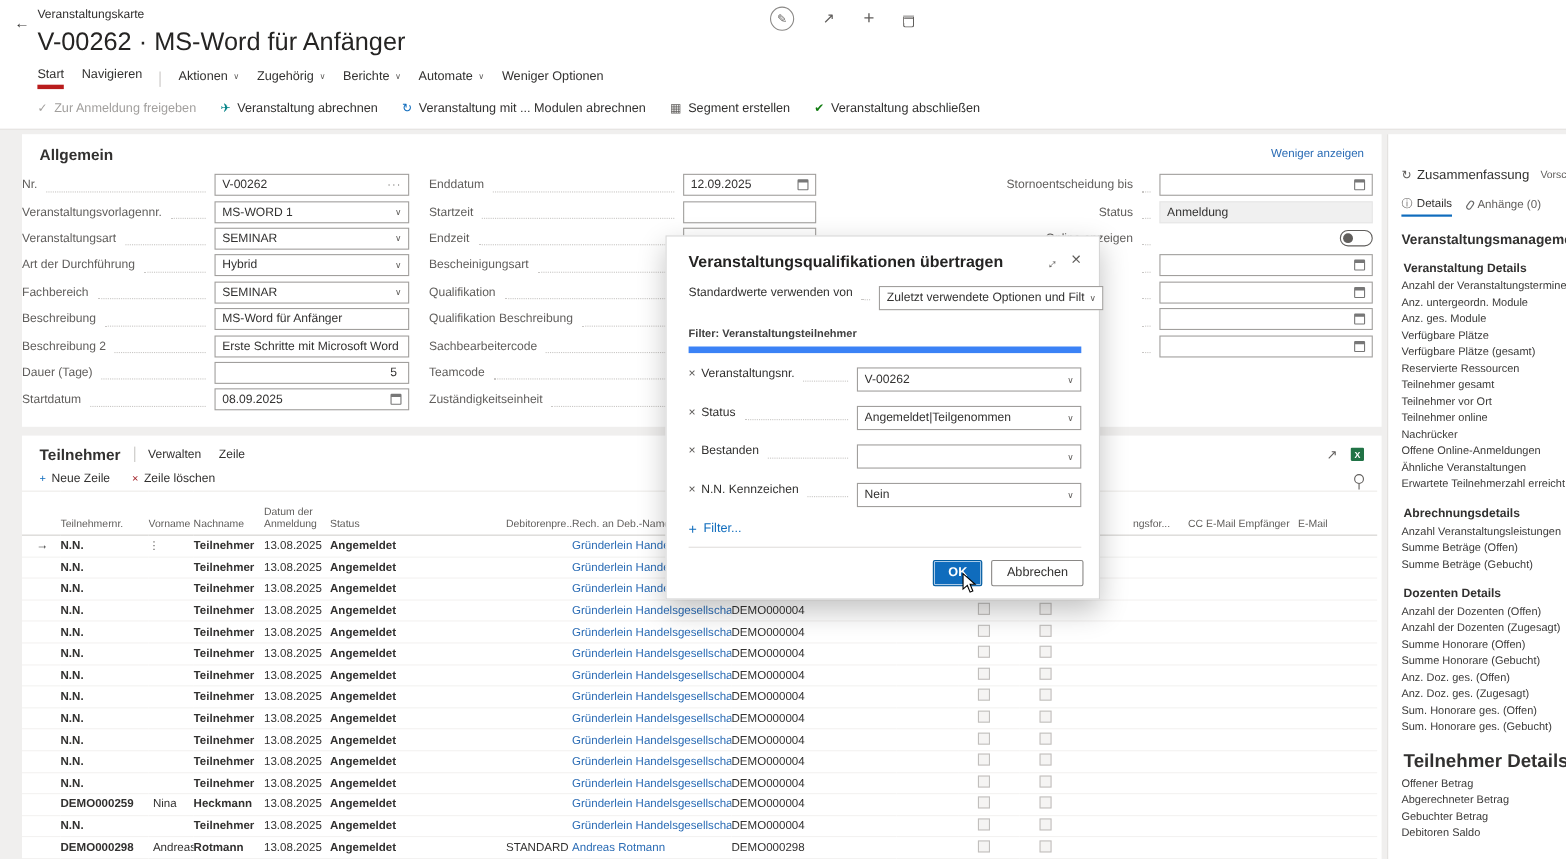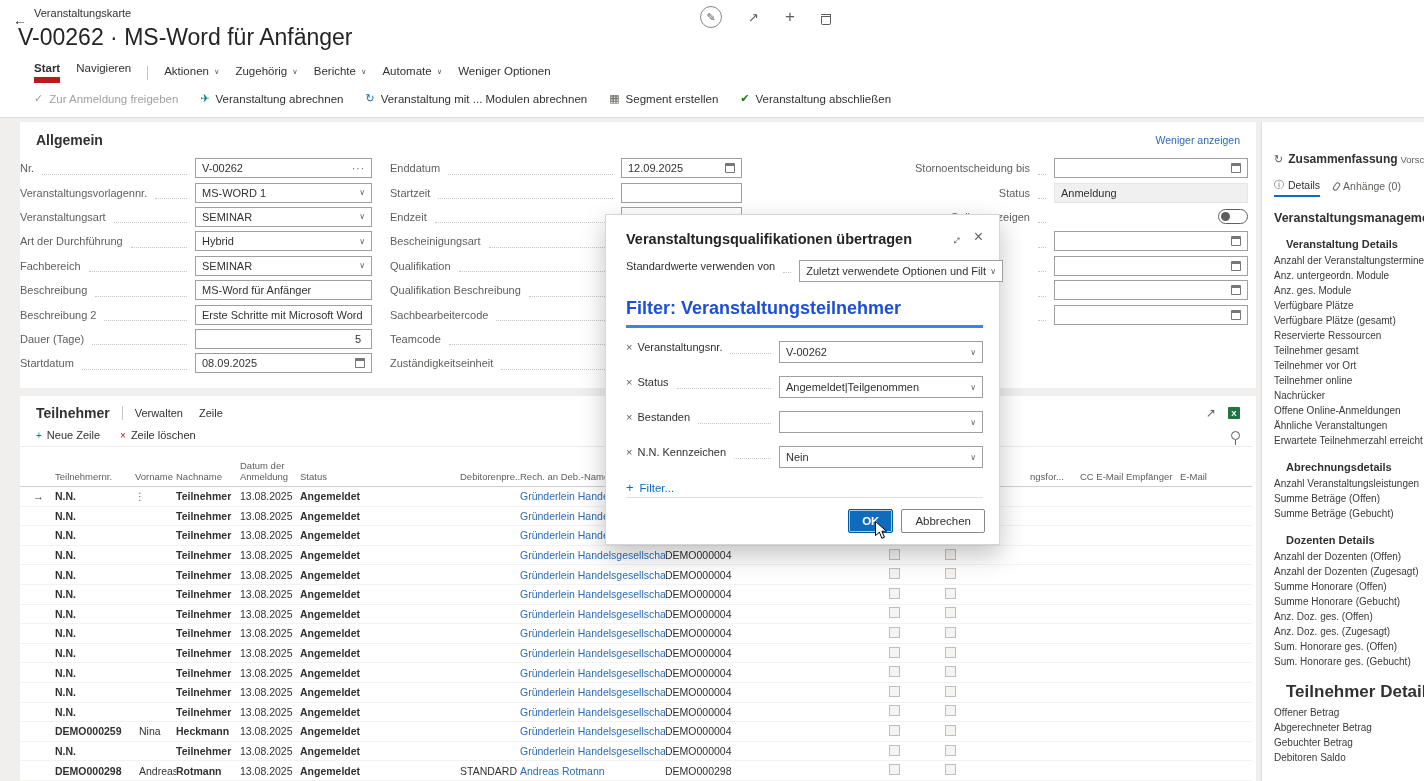--- a/index.html
+++ b/index.html
@@ -6,30 +6,30 @@
     --accent:#0f6cbd; --link:#2b6cb5; --green:#107c10; --teal:#038387; --red:#a4262c;
   }
   *{box-sizing:border-box;margin:0;padding:0}
   body{font-family:"Liberation Sans","DejaVu Sans",sans-serif;background:#e8e8e8}
   .screen{position:relative;width:1424px;height:781px;background:#f0efee;overflow:hidden;font-family:"Liberation Sans","DejaVu Sans",sans-serif}
 
   
   .topblock{position:absolute;left:0;top:0;width:1424px;height:118px;background:#fff;border-bottom:1px solid #e1dfdd;z-index:2}
   .back-btn{position:absolute;left:8px;top:8px;width:24px;height:24px;border-radius:50%;display:flex;align-items:center;justify-content:center;color:#323130;font-size:14px;cursor:pointer}
   .breadcrumb{position:absolute;left:34px;top:7px;font-size:11px;color:#323130}
-  .page-title{position:absolute;left:18px;top:24px;font-size:23px;font-weight:300;color:#252423;white-space:nowrap}
+  .page-title{position:absolute;left:34px;top:24px;font-size:23px;font-weight:300;color:#252423;white-space:nowrap}
   .top-icons{position:absolute;left:700px;top:6px;display:flex;align-items:center;gap:26px;color:#605e5c}
   .tico{font-size:13px;cursor:pointer;display:inline-flex;align-items:center;justify-content:center}
   .tico.circle{width:22px;height:22px;border:1px solid #8a8886;border-radius:50%;font-size:11px}
   .tico.plus{font-size:17px}
   .trash-icon{position:relative;display:inline-block;width:10px;height:11px;border:1px solid #605e5c;border-top:3px double #605e5c;border-radius:0 0 2px 2px;margin-top:4px}
 
   .menubar{position:absolute;left:34px;top:62px;display:flex;align-items:center;gap:16px;font-size:11.5px;color:#323130}
   .mitem{cursor:pointer;padding-bottom:3px;white-space:nowrap}
-  .mitem.v-active{border-bottom:6px solid #b91c1c;font-weight:700}
+  .mitem.v-active{border-bottom:4px solid #b91c1c;font-weight:400}
   .mitem.v-caret::after{content:"\2228";font-size:7.5px;color:#605e5c;margin-left:5px;vertical-align:1px}
   .menu-divider{width:1px;height:14px;background:#c8c6c4}
 
   .actionbar{position:absolute;left:34px;top:92px;display:flex;align-items:center;gap:22px;font-size:11.5px;color:#323130}
   .aitem{display:inline-flex;align-items:center;gap:6px;cursor:pointer;white-space:nowrap}
   .aitem.v-disabled{color:#a19f9d}
   .aicon{font-size:11px}
   .aicon.v-gray{color:#a19f9d}
   .aicon.v-teal{color:var(--teal)}
   .aicon.v-blue{color:var(--accent)}
@@ -87,43 +87,43 @@
   .grid .b{font-weight:700}
   .grid .c-rechname{color:var(--link);cursor:pointer}
   .grid .c-marker{padding-left:13px;color:#323130;font-size:11px}
   .rowmenu{color:#605e5c;font-size:10px;margin-right:4px}
   .cb{display:inline-block;width:11px;height:11px;border:1px solid #c1bfbd;background:#f5f4f3;margin-left:18px}
 
   
   .factbox{position:absolute;left:1261px;top:122px;width:163px;height:659px;background:#fff;border-left:1px solid #e1dfdd;overflow:hidden;z-index:1}
   .fb-head{display:flex;align-items:center;padding:30px 0 0 12px}
   .fb-icon{color:#605e5c;font-size:11px;margin-right:5px}
-  .fb-title{font-size:12px;font-weight:700;color:#323130;white-space:nowrap}
+  .fb-title{font-size:12px;font-weight:400;color:#323130;white-space:nowrap}
   .fb-preview{margin-left:auto;font-size:9.5px;color:#605e5c;white-space:nowrap;margin-right:-16px;cursor:pointer}
   .fb-tabs{display:flex;gap:14px;padding:12px 12px 0;font-size:10.5px;color:#605e5c}
   .fb-tab{display:inline-flex;align-items:center;gap:4px;padding-bottom:3px;cursor:pointer;white-space:nowrap}
   .fb-tab.active{color:#323130;border-bottom:2px solid var(--accent)}
   .info-icon{font-size:10px;color:#605e5c}
   .clip-icon{display:inline-block;width:5px;height:9px;border:1px solid #666;border-radius:3px;transform:rotate(35deg)}
   .fb-heading{font-size:12.5px;font-weight:700;color:#323130;padding:14px 0 0 12px;white-space:nowrap;overflow:hidden}
-  .fb-sec h4{font-size:11px;font-weight:700;color:#323130;padding:13px 24px 3px;white-space:nowrap;overflow:hidden}
+  .fb-sec h4{font-size:11px;font-weight:700;color:#323130;padding:13px 14px 3px;white-space:nowrap;overflow:hidden}
   .fb-sec h4.lg{font-size:17px}
   .fb-item{font-size:10px;color:#3b3a39;line-height:15px;padding:0 0 0 12px;white-space:nowrap;overflow:hidden;cursor:pointer}
 
   
   .dialog{position:absolute;left:605px;top:214px;width:395px;height:331px;background:#fff;box-shadow:0 10px 24px rgba(0,0,0,.24);border:1px solid #d6d6d6;z-index:40}
   .dlg-head{display:flex;align-items:flex-start;padding:16px 16px 0 20px}
   .dlg-head h2{font-size:14.5px;font-weight:700;color:#252423;flex:1;padding-right:10px}
   .dlg-ico{color:#605e5c;cursor:pointer;margin-left:12px;font-size:13px;line-height:16px}
   .dlg-ico.expand::before{content:"\2194";display:inline-block;transform:rotate(-45deg)}
   .dlg-ico.close{font-size:16px;margin-top:-2px}
   .dlg-row{display:flex;margin:13px 16px 0 20px;height:22px}
   .dlg-row .flabel{color:#323130}
   .dlg-select{width:204px;height:22px}
-  .dlg-filterhead{font-size:18px;font-weight:700;color:#1d4ed8;margin:16px 16px 0 20px;padding-bottom:6px;border-bottom:3px solid #3b82f6}
+  .dlg-filterhead{font-size:10px;font-weight:700;color:#404040;margin:16px 16px 0 20px;padding-bottom:6px;border-bottom:6px solid #3b82f6}
   .fx{color:#605e5c;font-size:11px;margin-right:5px;cursor:pointer}
   .fx::before{content:"\00D7"}
   .dlg-addfilter{margin:12px 16px 0 20px;color:var(--accent);font-size:11.5px;display:flex;align-items:center;gap:6px;cursor:pointer}
   .dlg-addfilter .plus{font-size:13px}
   .dlg-divider{position:absolute;left:20px;right:16px;bottom:46px;border-top:1px solid #e1dfdd}
   .dlg-footer{position:absolute;right:14px;bottom:11px;display:flex;gap:8px}
   .btn{height:24px;font-size:11.5px;padding:0 13px;background:#fff;border:1px solid #8a8886;border-radius:2px;color:#323130;font-family:inherit;cursor:pointer}
   .btn.primary{background:var(--accent);color:#fff;border:1px solid #005a9e;box-shadow:0 0 0 1px rgba(255,255,255,.65) inset;font-weight:700}
   .cursor{position:absolute;left:874px;top:520px;width:14px;height:20px;z-index:50;pointer-events:none}
 </style>

